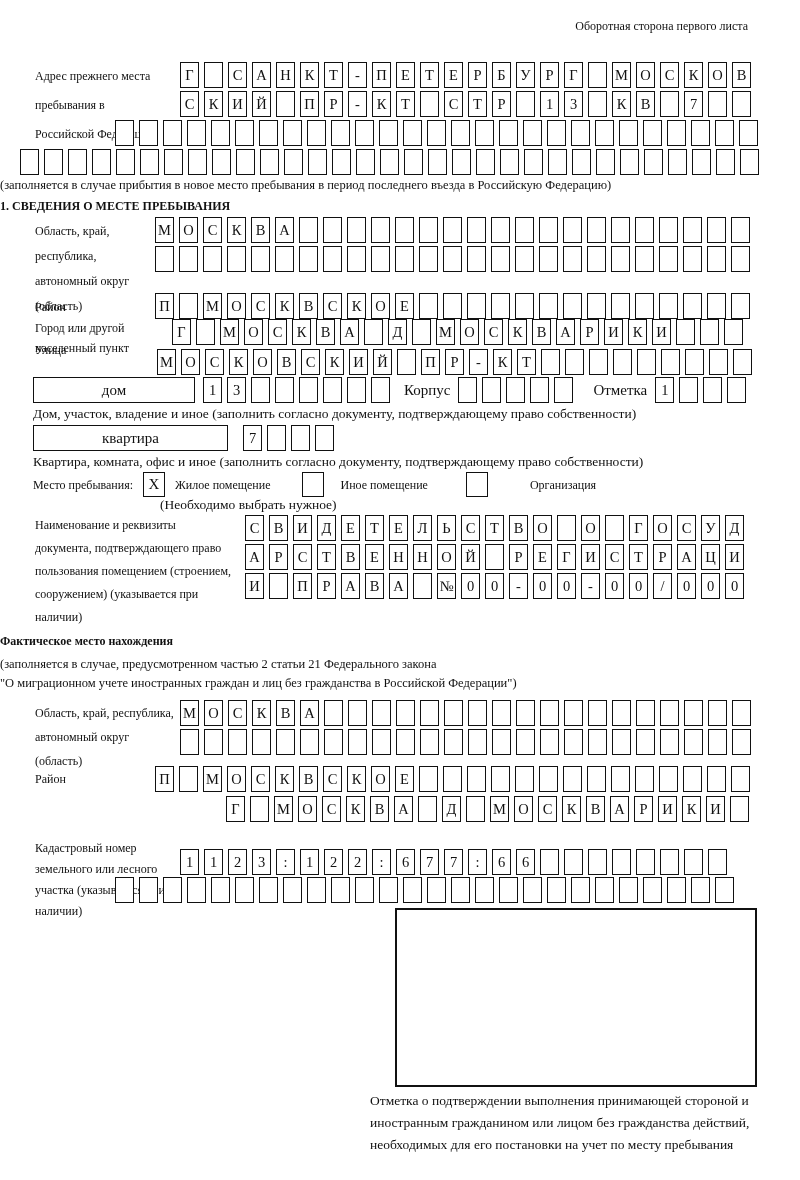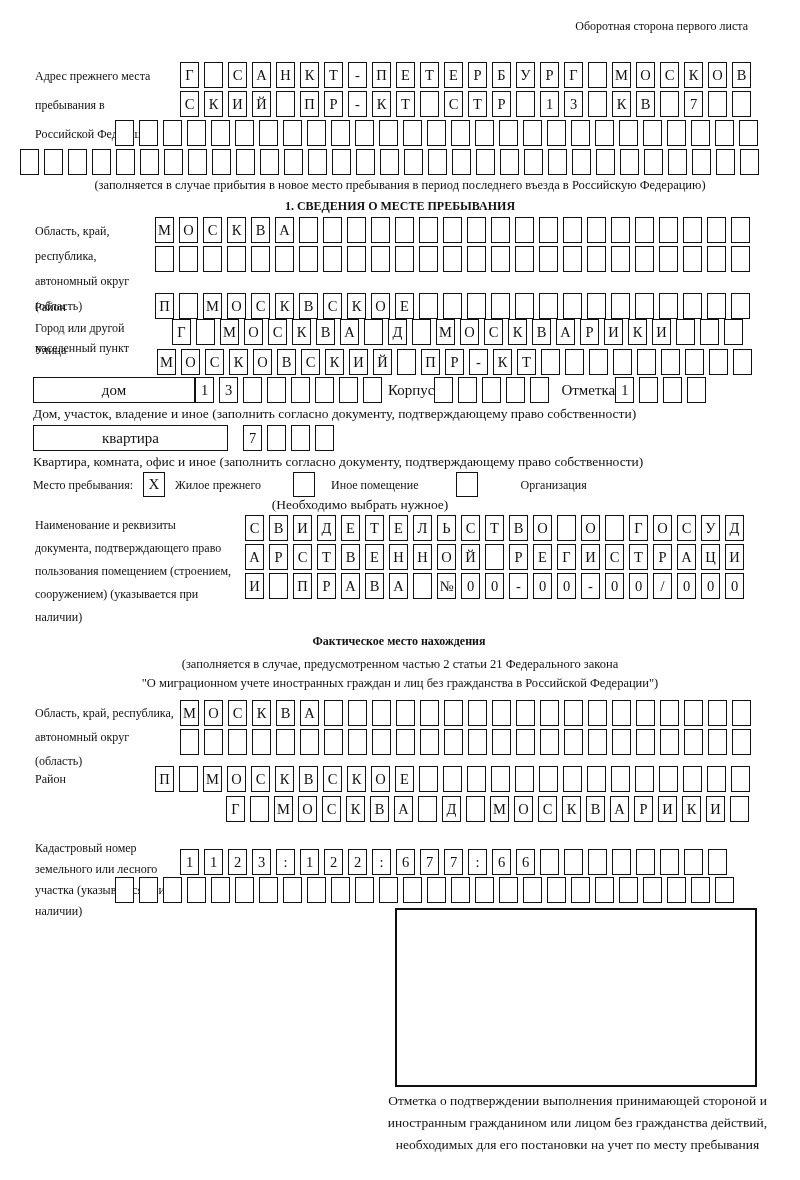--- a/index.html
+++ b/index.html
@@ -3,21 +3,21 @@
 <meta charset="utf-8">
 <style>
   html,body { margin:0; padding:0; background:#fff; }
   .sheet {
     position:relative; width:800px; height:1180px; background:#ffffff;
     font-family:"Liberation Serif","DejaVu Serif",serif; color:#111;
   }
   .abs { position:absolute; }
   .lbl { font-size:12px; line-height:20px; }
   .note { font-size:12.5px; }
-  .center { text-align:center; }
+  .center { }
   .bold { font-weight:bold; }
   .boxrow { position:absolute; display:flex; gap:5px; }
   .cells { display:flex; gap:5px; }
   .cb {
     display:inline-flex; align-items:center; justify-content:center; flex:0 0 auto;
     width:19px; height:26px; border:1.6px solid #111; box-sizing:border-box;
     font-size:14.5px; background:#fff;
   }
   .inline-row { position:absolute; display:flex; align-items:center; }
   .wide-label {
@@ -292,21 +292,21 @@
       <span class="cb"></span>
       <span class="cb"></span>
       <span class="cb"></span>
       <span class="cb"></span>
       <span class="cb"></span>
       <span class="cb"></span>
       <span class="cb"></span>
       <span class="cb"></span>
     </div>
 
-  <div class="inline-row" style="top:377px; left:33px; gap:0;">
+  <div class="inline-row" style="top:377px; left:33px; gap:8px;">
     <div class="wide-label" style="width:162px;">дом</div>
     <div class="cells">
         <span class="cb">1</span>
         <span class="cb">3</span>
         <span class="cb"></span>
         <span class="cb"></span>
         <span class="cb"></span>
         <span class="cb"></span>
         <span class="cb"></span>
         <span class="cb"></span>
@@ -336,21 +336,21 @@
         <span class="cb"></span>
         <span class="cb"></span>
         <span class="cb"></span>
       </div>
   </div>
   <div class="abs" style="top:454px; left:33px; font-size:13.5px;">Квартира, комната, офис и иное (заполнить согласно документу, подтверждающему право собственности)</div>
 
   <div class="inline-row" style="top:472px; left:33px; gap:0;">
     <span class="lbl">Место пребывания:</span>
     <span class="chk" style="margin-left:10px;">X</span>
-    <span class="lbl" style="margin-left:10px;">Жилое прежнего</span>
+    <span class="lbl" style="margin-left:10px;">Жилое помещение</span>
     <span class="chk" style="margin-left:32px;"></span>
     <span class="lbl" style="margin-left:16px;">Иное помещение</span>
     <span class="chk" style="margin-left:38px;"></span>
     <span class="lbl" style="margin-left:42px;">Организация</span>
   </div>
   <div class="abs center" style="top:497px; left:160px; width:400px; font-size:13.5px;">(Необходимо выбрать нужное)</div>
 
   <div class="abs lbl" style="top:514px; left:35px; width:200px; line-height:23px;">Наименование и реквизиты документа, подтверждающего право пользования помещением (строением, сооружением) (указывается при наличии)</div>
   <div class="boxrow" style="top:515px; left:245px;">
       <span class="cb">С</span>

